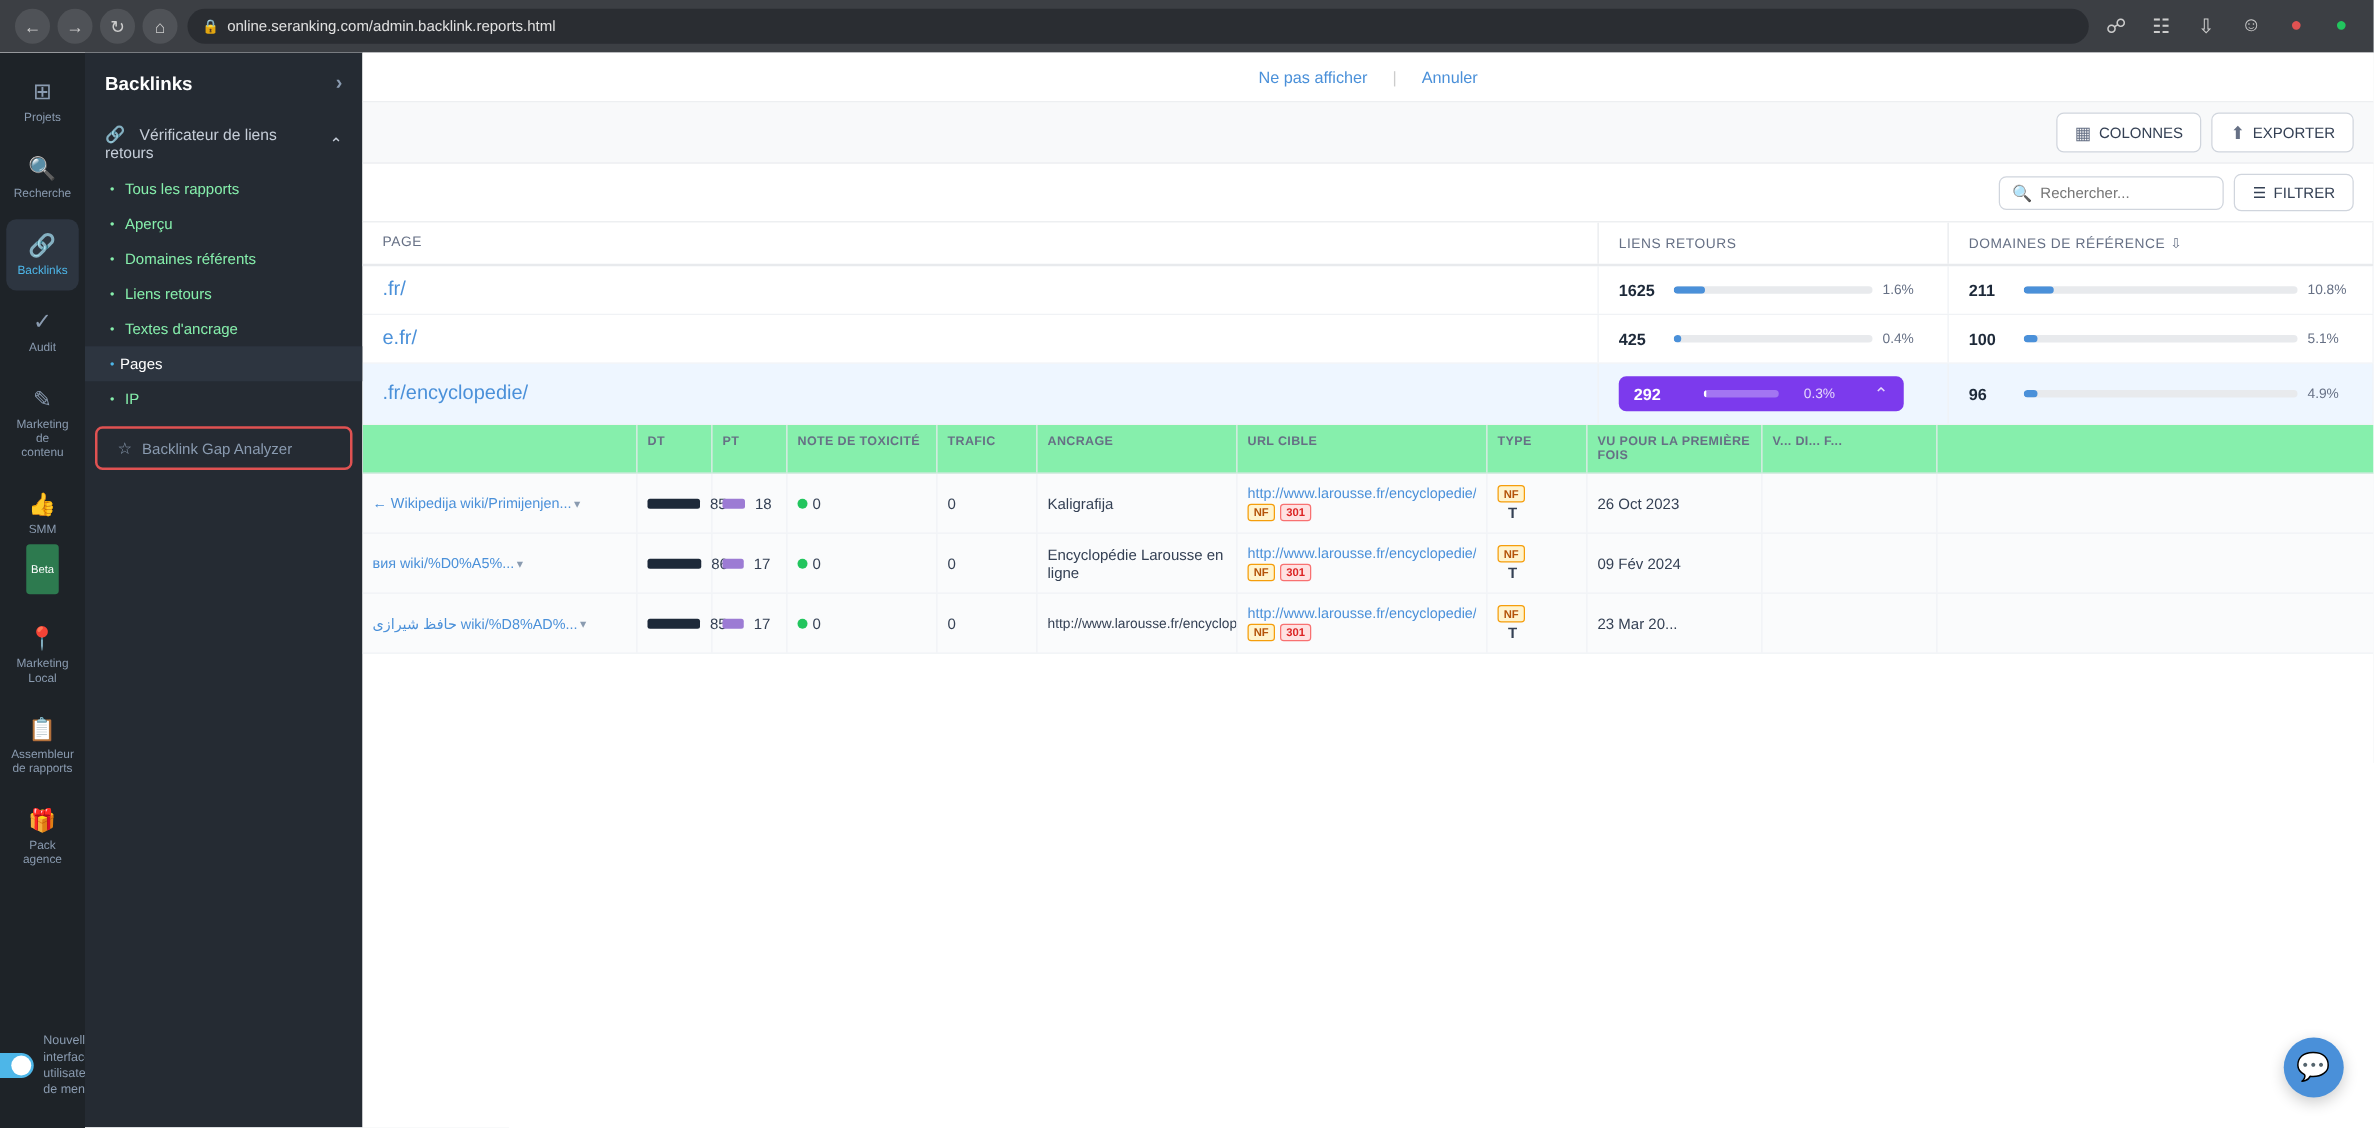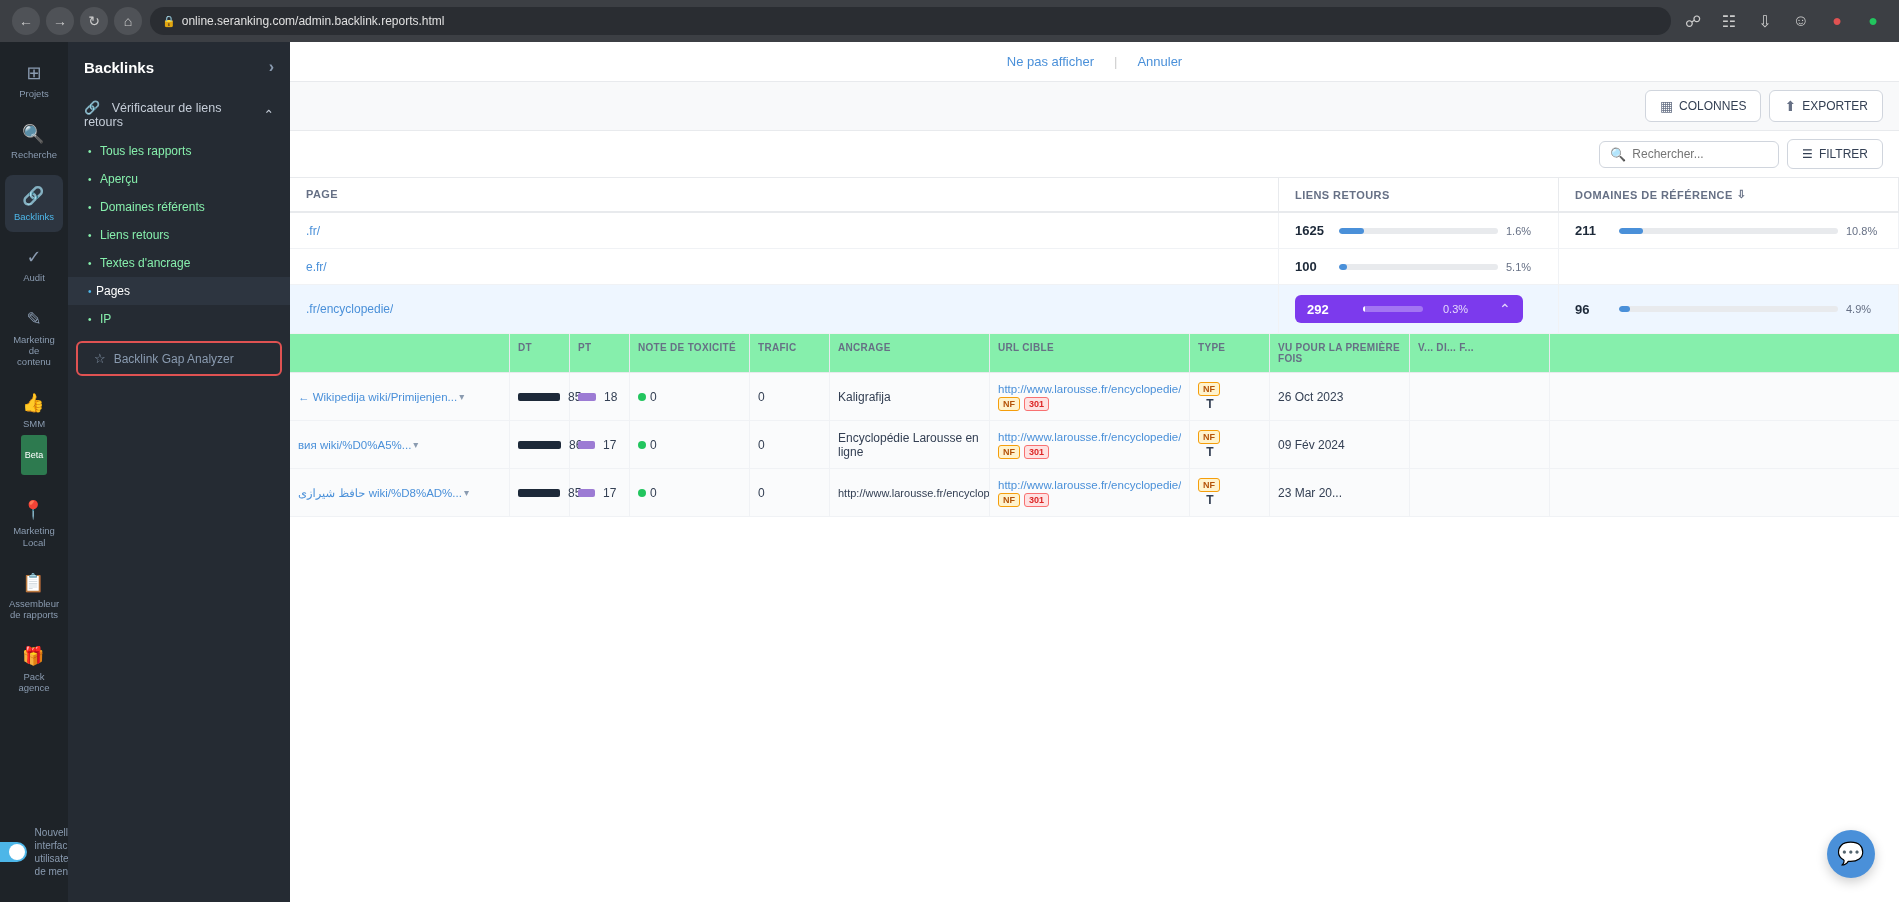--- a/index.html
+++ b/index.html
@@ -225,39 +225,39 @@
       grid-template-columns: 1fr 280px 340px;
       background: #fff;
       border-bottom: 2px solid #e8eaed;
       position: sticky;
       top: 0;
       z-index: 10;
     }
     .pages-header-cell {
       padding: 10px 16px;
       font-size: 11px;
-      font-weight: 700;
+      font-weight: 400;
       color: #667085;
       text-transform: uppercase;
       letter-spacing: 0.04em;
       border-right: 1px solid #e8eaed;
     }
     .pages-header-cell.sortable { cursor: pointer; display: flex; align-items: center; gap: 4px; }
 
     
     .page-row {
       display: grid;
       grid-template-columns: 1fr 280px 340px;
       border-bottom: 1px solid #f0f2f5;
       cursor: pointer;
     }
     .page-row.active { background: #eef6ff; }
 
     .page-cell { padding: 10px 16px; font-size: 12.5px; color: #344054; border-right: 1px solid #f0f2f5; display: flex; align-items: center; gap: 8px; }
-    .page-url { color: #4a90d9; font-size: 12px; overflow: hidden; text-overflow: ellipsis; white-space: nowrap; }
+    .page-url { color: #4a90d9; font-size: 16px; overflow: hidden; text-overflow: ellipsis; white-space: nowrap; }
 
     .metric-cell { display: flex; align-items: center; gap: 8px; padding: 10px 16px; }
     .metric-value { font-size: 13px; font-weight: 600; color: #1d2939; min-width: 36px; }
     .metric-bar-bg { flex: 1; height: 6px; background: #e8eaed; border-radius: 3px; overflow: hidden; }
     .metric-bar { height: 100%; border-radius: 3px; }
     .metric-bar.blue { background: #4a90d9; }
     .metric-pct { font-size: 11px; color: #667085; min-width: 36px; }
 
     .active-row-highlight { background: #7c3aed; color: #fff; border-radius: 6px; padding: 6px 12px; display: flex; align-items: center; gap: 20px; }
     .active-row-highlight .metric-value { color: #fff; }
@@ -558,20 +558,29 @@
           </div>
         </div>
       </div>
 
       <div class="page-row">
         <div class="page-cell">
           <span class="page-url">e.fr/</span>
         </div>
         <div class="page-cell">
           <div class="metric-cell" style="padding:0; width:100%;">
+            <span class="metric-value">425</span>
+            <div class="metric-bar-bg">
+              <div class="metric-bar blue" style="width:4%;"></div>
+            </div>
+            <span class="metric-pct">0.4%</span>
+          </div>
+        </div>
+        <div class="page-cell">
+          <div class="metric-cell" style="padding:0; width:100%;">
             <span class="metric-value">100</span>
             <div class="metric-bar-bg">
               <div class="metric-bar blue" style="width:5%;"></div>
             </div>
             <span class="metric-pct">5.1%</span>
           </div>
         </div>
       </div>
 
       <div class="page-row active">

